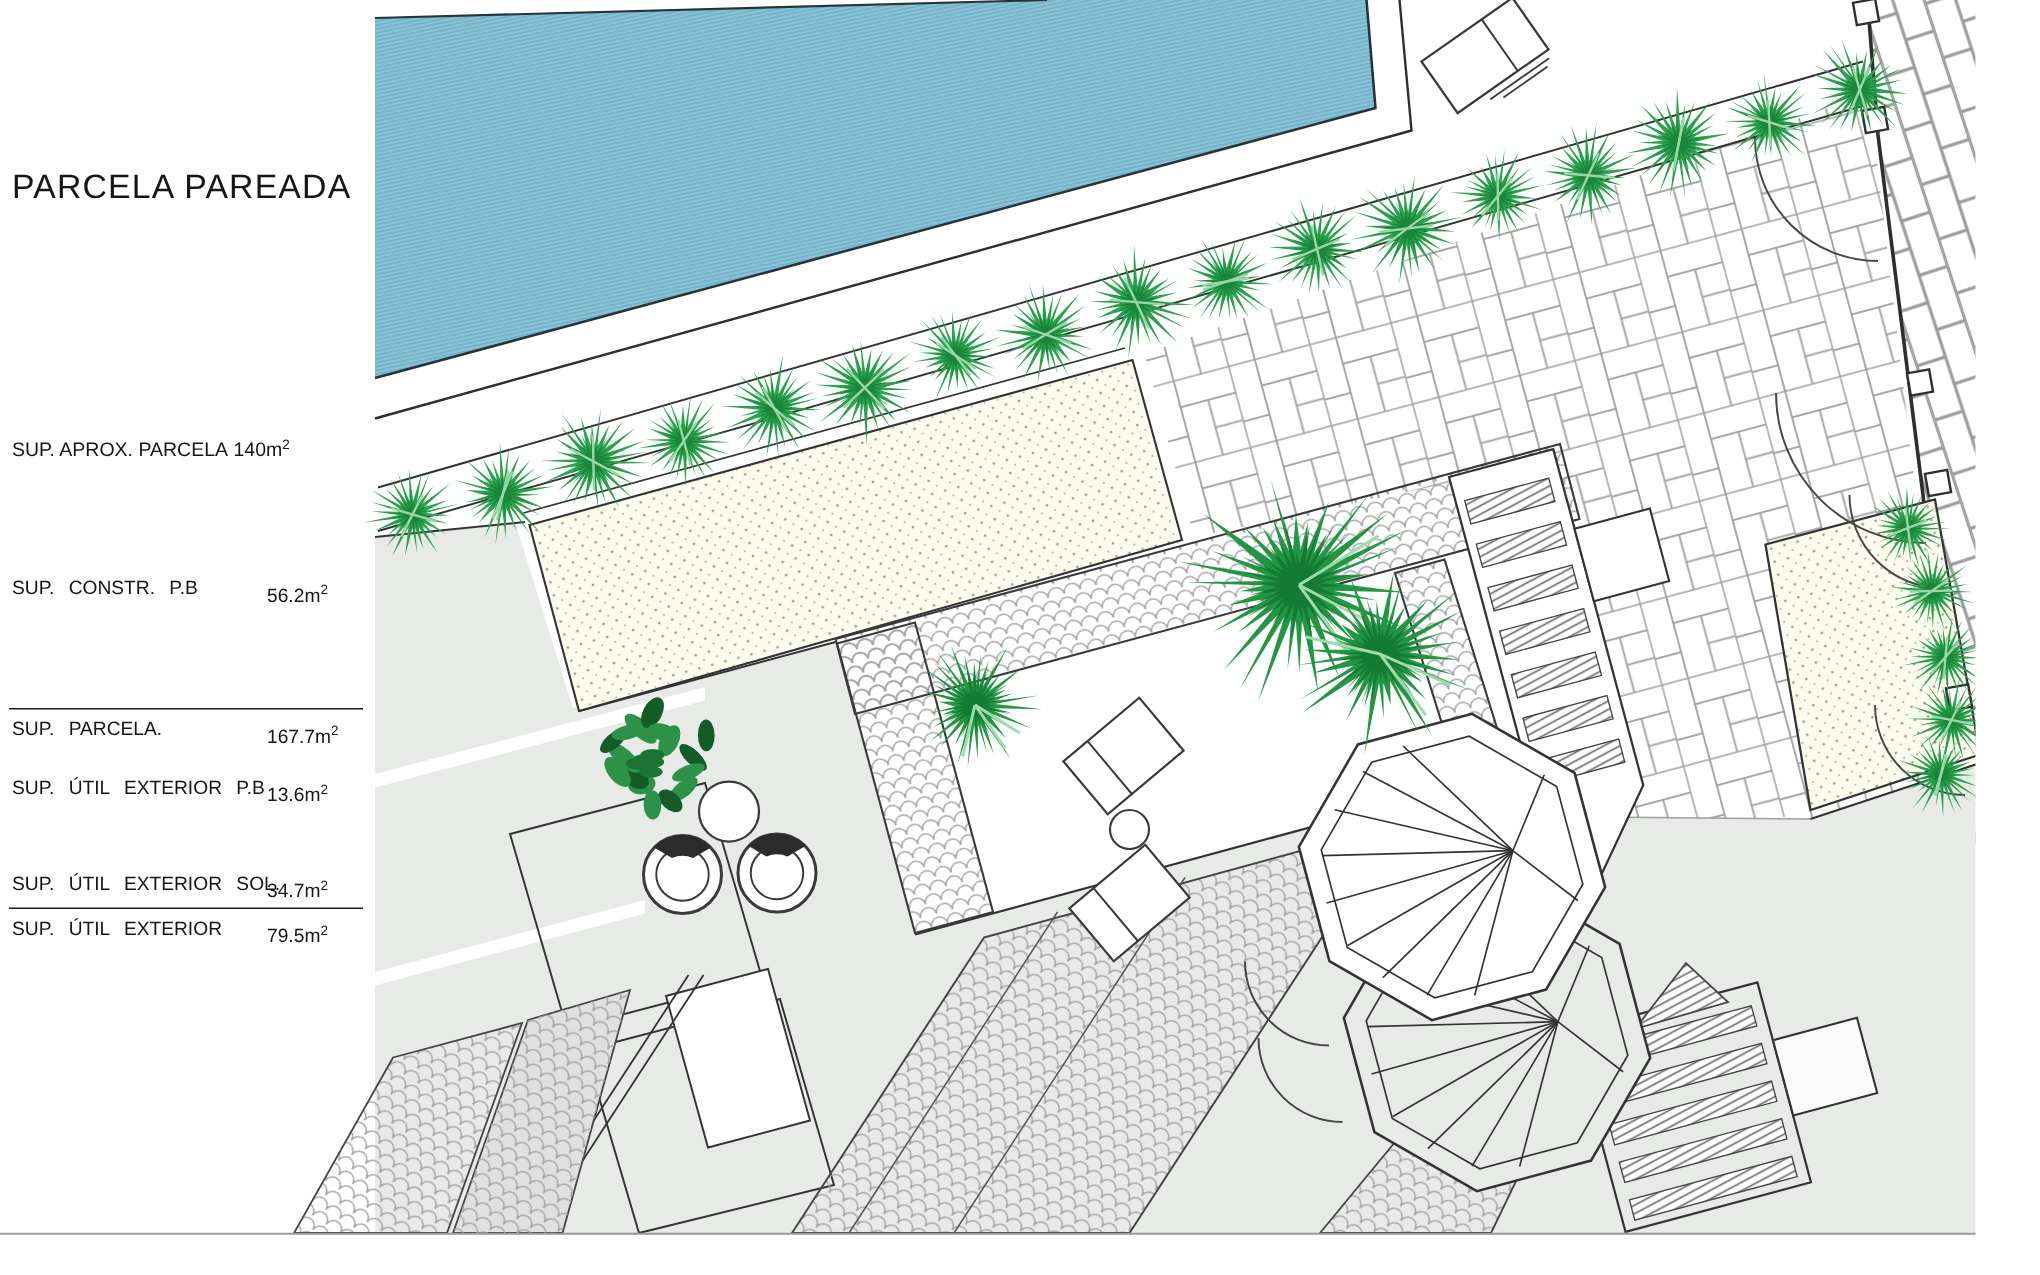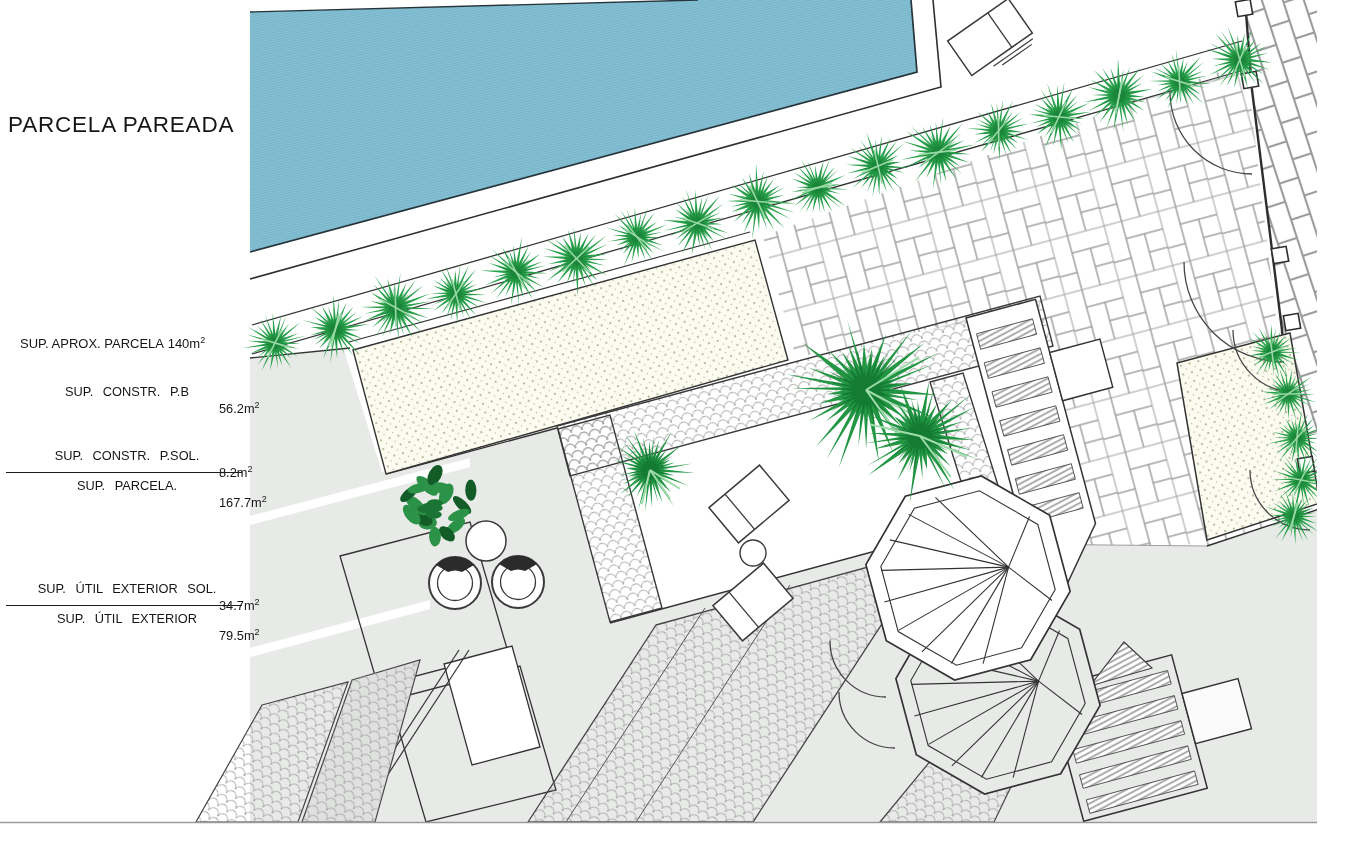--- a/index.html
+++ b/index.html
@@ -1,25 +1,25 @@
 <!DOCTYPE html>
 <html><head>
 <meta charset="utf-8">
 <style>
   html,body{margin:0;padding:0;background:#fff;}
   #stage{position:relative;width:1317px;height:850px;background:#fff;overflow:hidden;
          font-family:"Liberation Sans", sans-serif;}
   #plan{position:absolute;left:0;top:0;z-index:1;}
   .panel{position:absolute;left:0;top:0;width:252px;height:830px;z-index:2;color:#161616;}
   .title{position:absolute;left:8px;top:112px;font-size:22.5px;letter-spacing:.8px;white-space:nowrap;}
-  .approx{position:absolute;left:20px;top:291px;font-size:13px;white-space:nowrap;margin-top:44px;}
-  .tbl{position:absolute;left:8px;width:238px;font-size:12.8px;text-align:center;}
+  .approx{position:absolute;left:8px;top:291px;font-size:13px;white-space:nowrap;}
+  .tbl{position:absolute;left:8px;width:238px;font-size:12.8px;}
   .row{position:absolute;left:0;width:238px;height:20px;white-space:nowrap;}
   .lbl{word-spacing:6px;}
-  .val{position:absolute;left:170px;top:16px;margin-left:41px;}
+  .val{position:absolute;left:170px;top:4px;}
   sup{font-size:9px;}
   .sep{position:absolute;left:-2px;width:236px;border-top:1.6px solid #1c1c1c;height:0;}
   .r0{top:0}.r1{top:32px}.r2{top:64px}.sepp{top:88px}.r3{top:94px}
 </style>
 </head>
 <body>
 <div id="stage">
 
 <svg id="plan" width="1360" height="850" viewBox="0 0 1360 850">
   <defs>
@@ -377,32 +377,32 @@
 
   <div class="approx">
     <span>SUP. APROX. PARCELA</span>&nbsp;<span>140</span><span>m</span><sup>2</sup>
   </div>
 
   <div class="tbl" style="top:384px;height:120px;">
     <div class="row r0">
       <span class="lbl">SUP. CONSTR. P.B</span>
       <span class="val"><span>56.2</span><span>m</span><sup>2</sup></span>
     </div>
-    <div class="row r2">
-      <span class="lbl">SUP. CONSTR. P.SOL.</span>
-      <span class="val"><span>8.2</span><span>m</span><sup>2</sup></span>
-    </div>
     <div class="sep sepp"></div>
     <div class="row r3">
       <span class="lbl">SUP. PARCELA.</span>
       <span class="val"><span>167.7</span><span>m</span><sup>2</sup></span>
     </div>
   </div>
 
   <div class="tbl" style="top:517px;height:120px;">
+    <div class="row r0">
+      <span class="lbl">SUP. ÚTIL EXTERIOR P.B</span>
+      <span class="val"><span>13.6</span><span>m</span><sup>2</sup></span>
+    </div>
     <div class="row r2">
       <span class="lbl">SUP. ÚTIL EXTERIOR SOL.</span>
       <span class="val"><span>34.7</span><span>m</span><sup>2</sup></span>
     </div>
     <div class="sep sepp"></div>
     <div class="row r3">
       <span class="lbl">SUP. ÚTIL EXTERIOR</span>
       <span class="val"><span>79.5</span><span>m</span><sup>2</sup></span>
     </div>
   </div>

